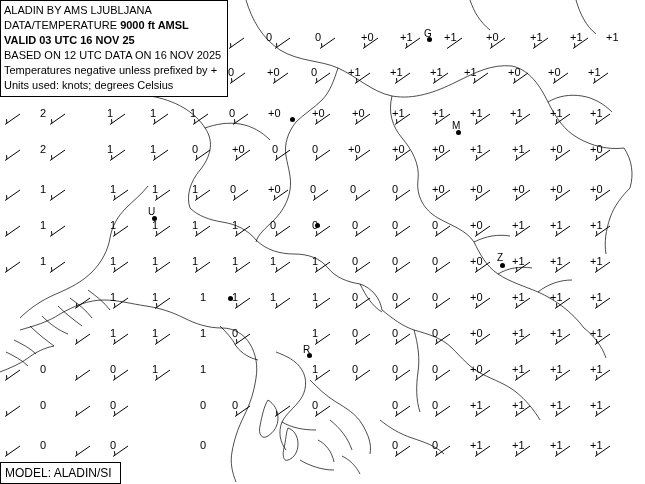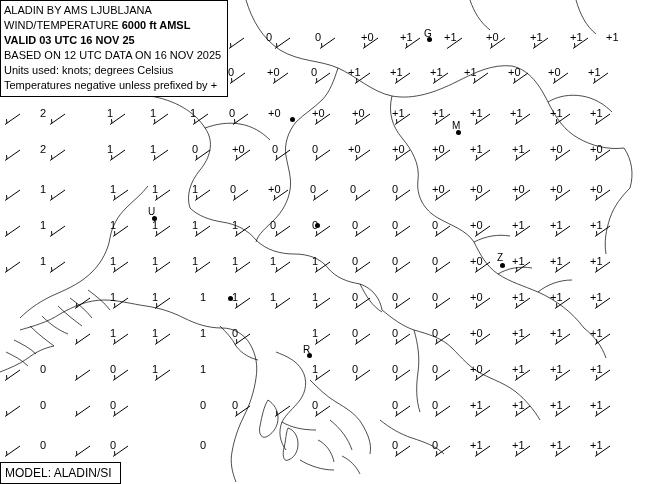--- a/index.html
+++ b/index.html
@@ -161,25 +161,25 @@
       <path d="M286,156 C288,168 292,178 290,190"></path>
       <path d="M290,190 C288,202 282,212 274,220"></path>
       <path d="M274,220 C266,228 258,234 256,242"></path>
       <path d="M205,128 C216,124 228,122 240,124"></path>
       <path d="M240,124 C252,126 262,132 270,140"></path>
     </g>
   </svg>
 
   <div class="legend-box">
     <span class="line">ALADIN BY AMS LJUBLJANA</span>
-    <span class="line"><span>WIND/TEMPERATURE </span><span class="bold">6000 ft AMSL</span></span>
+    <span class="line"><span>DATA/TEMPERATURE </span><span class="bold">9000 ft AMSL</span></span>
     <span class="line bold">VALID 03 UTC 16 NOV 25</span>
     <span class="line">BASED ON 12 UTC DATA ON 16 NOV 2025</span>
+    <span class="line">Temperatures negative unless prefixed by +</span>
     <span class="line">Units used: knots; degrees Celsius</span>
-    <span class="line">Temperatures negative unless prefixed by +</span>
   </div>
 
   <div class="model-box">
     <span>MODEL: ALADIN/SI</span>
   </div>
 
   <div id="overlay">
       <div class="tempnum" style="left: 222px; top: 31px;">0</div>
       <div class="tempnum" style="left: 266px; top: 31px;">0</div>
       <div class="tempnum" style="left: 315px; top: 31px;">0</div>

